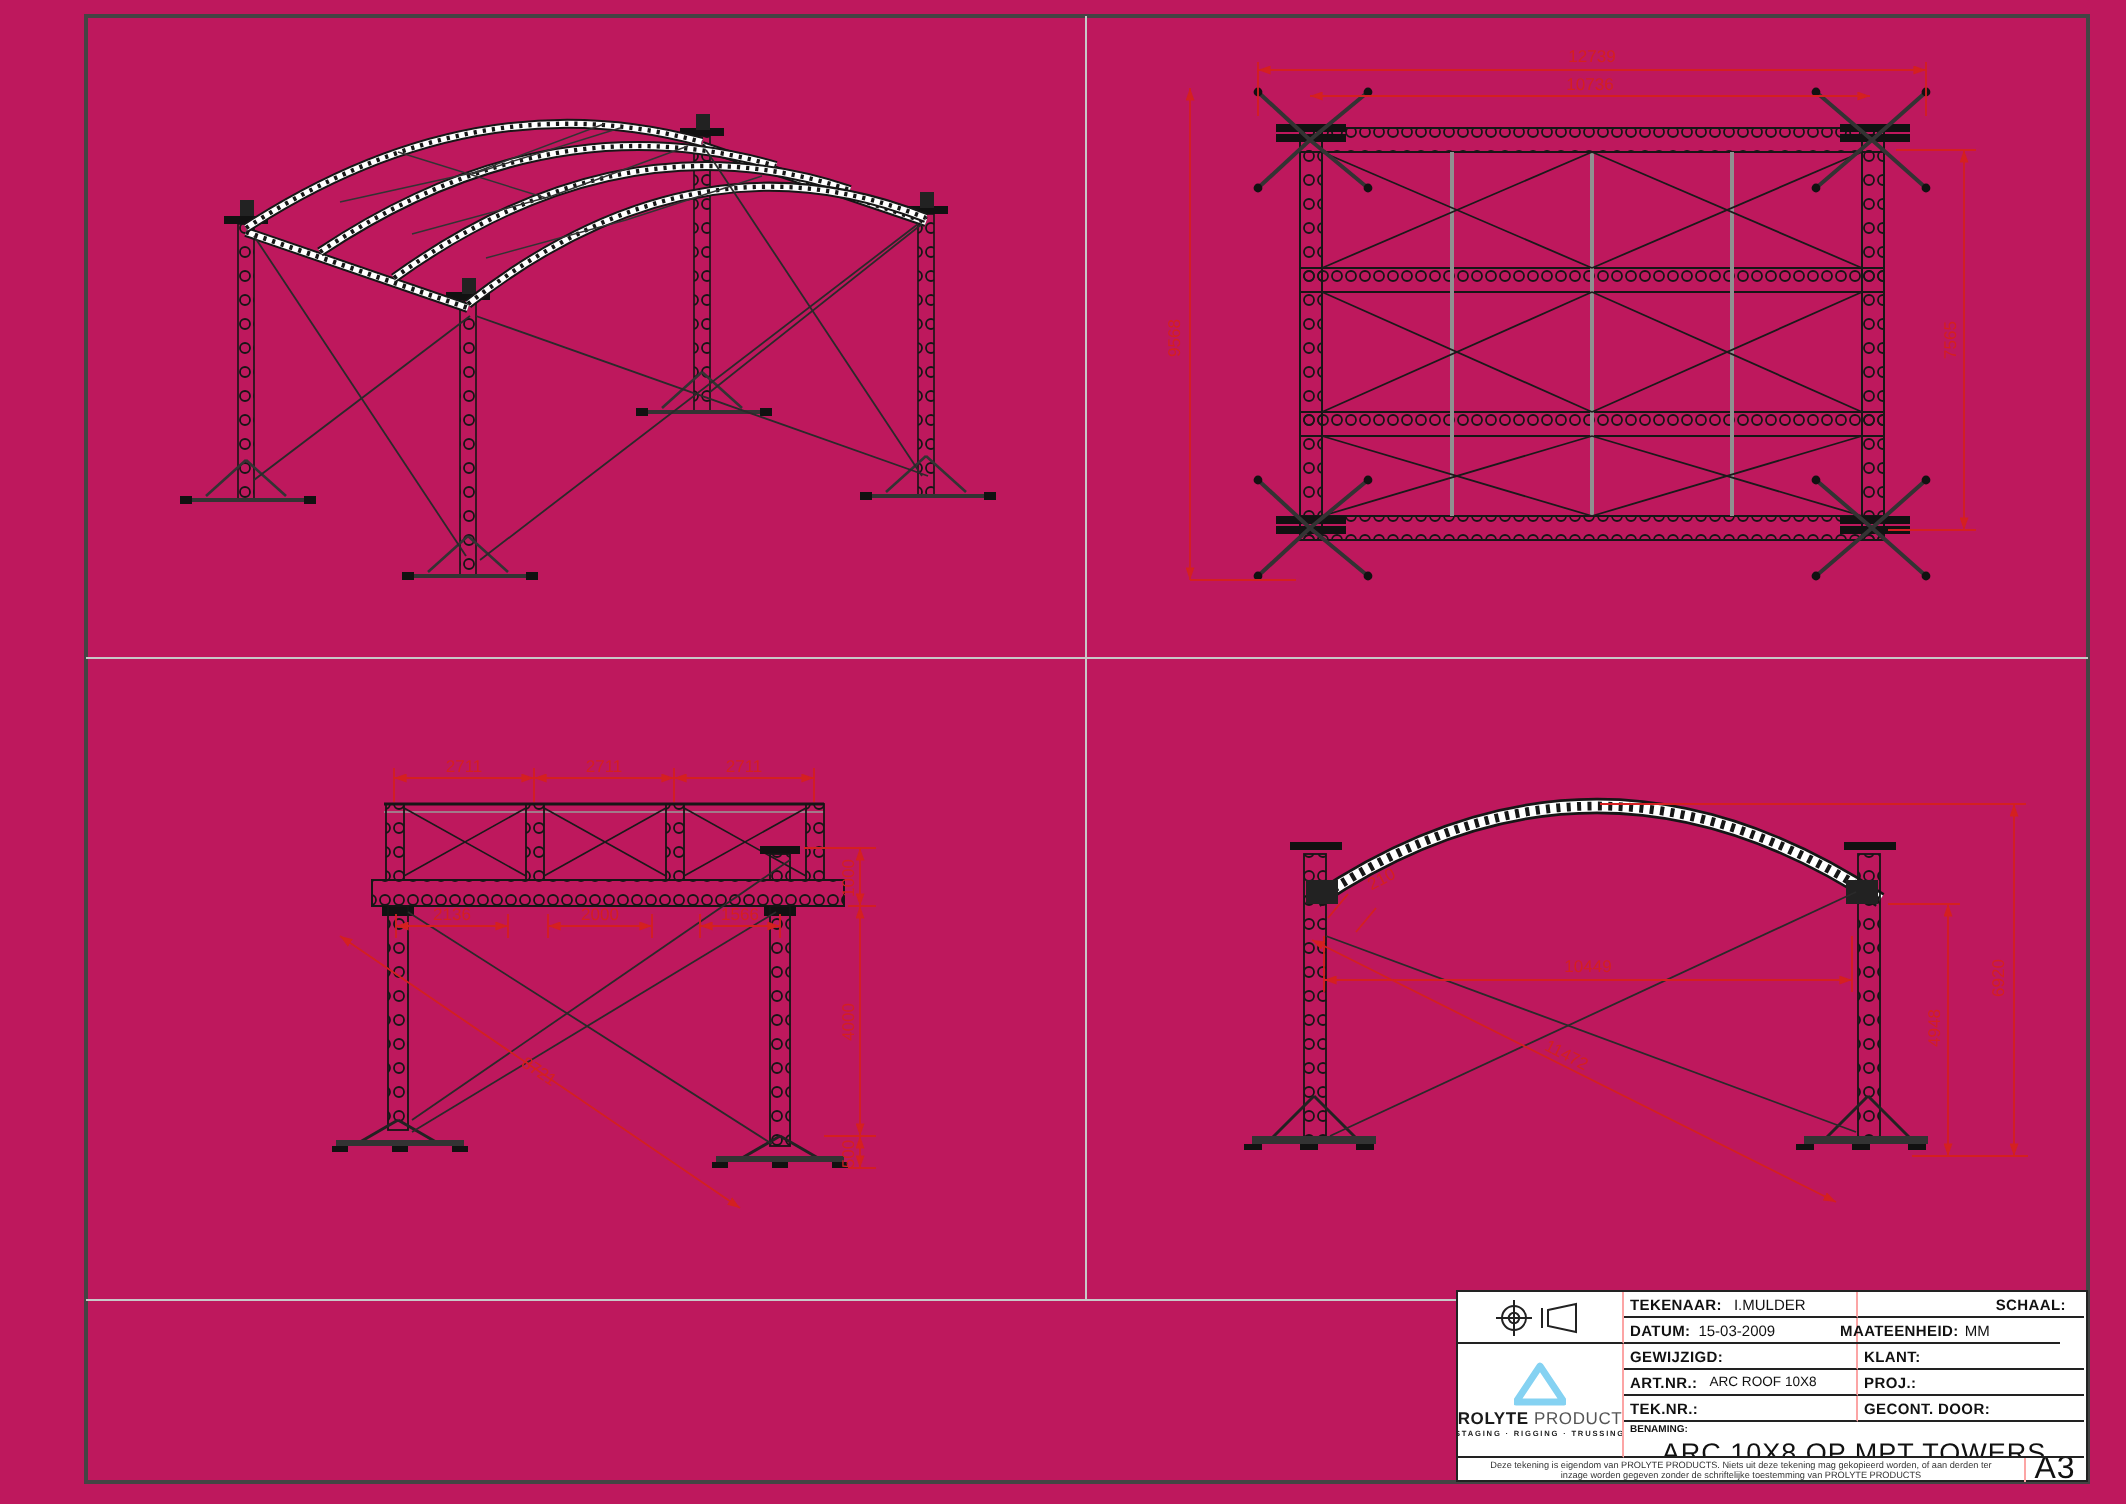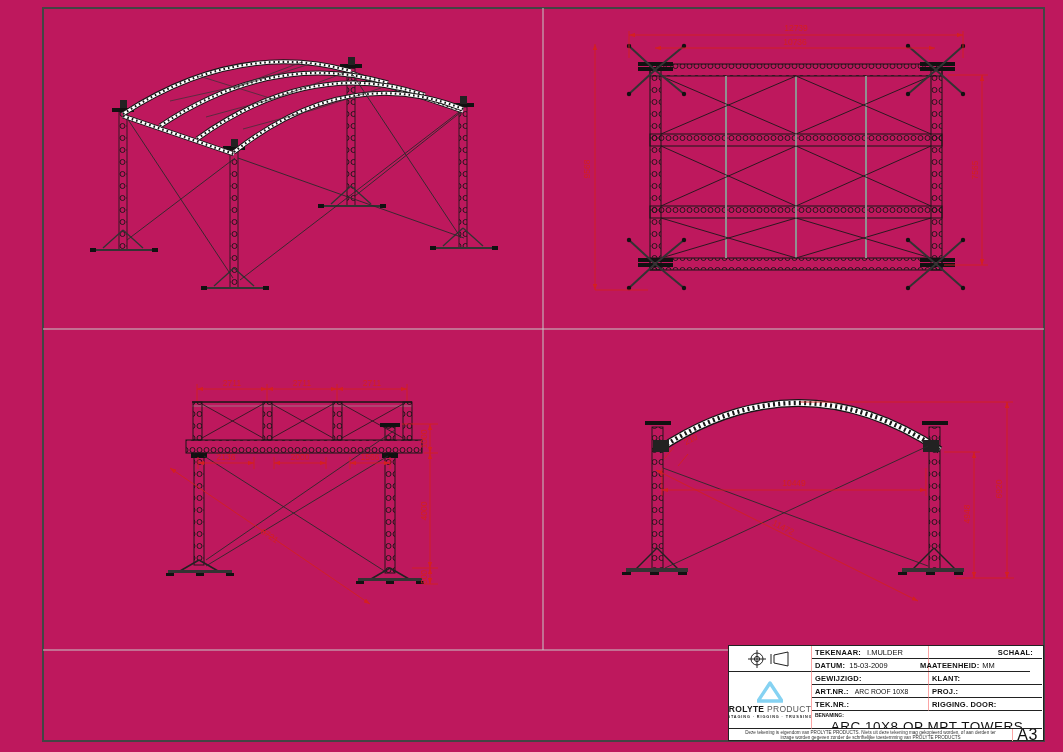--- a/index.html
+++ b/index.html
@@ -431,21 +431,21 @@
       </div>
   <div class="cell noR" style="left:200px;top:26px;width:113px;height:13px;">
         <span class="lbl">KLANT:</span>
         <span class="val"></span>
       </div>
   <div class="cell noR" style="left:200px;top:39px;width:113px;height:13px;">
         <span class="lbl">PROJ.:</span>
         <span class="val"></span>
       </div>
   <div class="cell noR" style="left:200px;top:52px;width:113px;height:13px;">
-        <span class="lbl">RIGGING. DOOR:</span>
+        <span class="lbl">GECONT. DOOR:</span>
         <span class="val"></span>
       </div>
 
   <div class="cell benaming noR" style="left:83px;top:65px;width:230px;height:18px;">
     <span class="blab">BENAMING:</span>
     <span class="btitle">ARC 10X8 OP MPT TOWERS</span>
   </div>
 
   <div class="cell disc noB" style="left:0;top:83px;width:284px;height:12px;">
     <span>Deze tekening is eigendom van PROLYTE PRODUCTS. Niets uit deze tekening mag gekopieerd worden, of aan derden ter</span>

